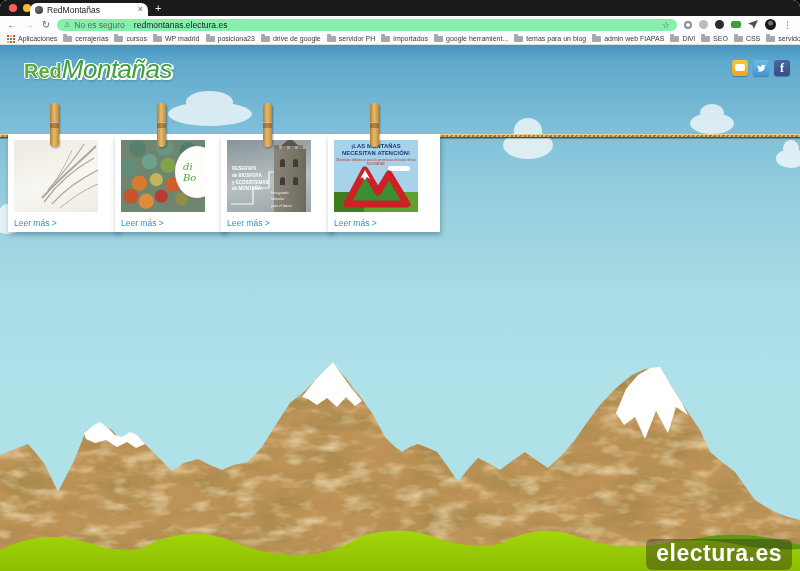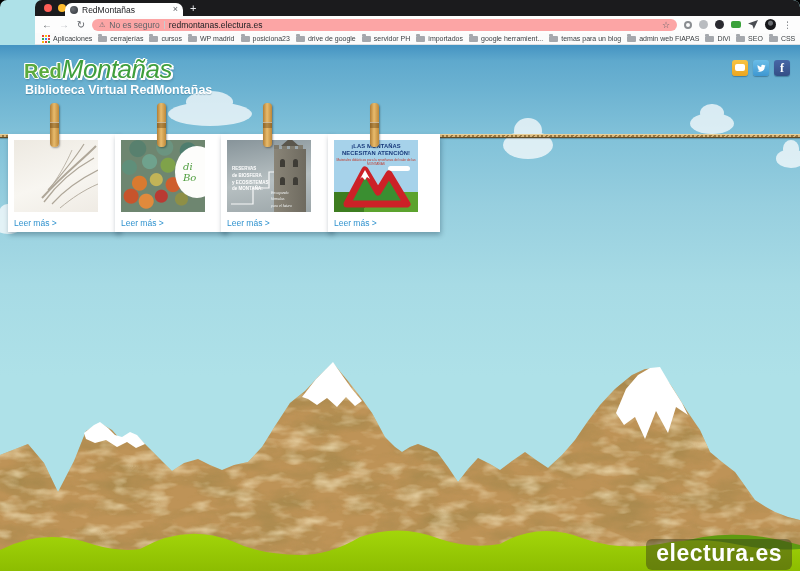--- a/index.html
+++ b/index.html
@@ -1,33 +1,33 @@
 <!DOCTYPE html>
 <html><head>
 <meta charset="utf-8">
 <style>
   html,body{margin:0;padding:0;background:#000;}
   *{box-sizing:border-box;}
-  .window{position:relative;width:800px;height:571px;overflow:hidden;font-family:"Liberation Sans",sans-serif;background:#AEE1E8;border-radius:7px 7px 0 0;padding-left:35px;}
+  .window{position:relative;width:800px;height:571px;overflow:hidden;font-family:"Liberation Sans",sans-serif;background:#AEE1E8;border-radius:7px 7px 0 0;}
 
   
   .tabstrip{position:relative;height:16px;background:#1B1B1D;border-radius:7px 7px 0 0;}
   .lights{position:absolute;left:9px;top:4px;display:flex;gap:6px;}
   .light{width:8px;height:8px;border-radius:50%;}
   .light.red{background:#FF5F57;}.light.yellow{background:#FEBC2E;}.light.green{background:#28C840;}
   .tab{position:absolute;left:30px;top:3px;width:118px;height:13px;background:#FFFFFF;border-radius:7px 7px 0 0;display:flex;align-items:center;padding:0 5px;gap:4px;}
   .favicon{width:8px;height:8px;border-radius:50%;background:radial-gradient(circle at 35% 35%,#6b6f75,#2f3338);flex:0 0 auto;}
   .tab-title{font-size:8.5px;color:#202124;white-space:nowrap;overflow:hidden;flex:1;}
   .tab-close{font-size:9px;color:#5F6368;line-height:1;}
   .newtab{position:absolute;left:155px;top:2px;font-size:11px;color:#E8EAED;}
 
   .toolbar{height:17px;background:#FDFDFD;display:flex;align-items:center;padding:0 6px;gap:5px;}
   .navbtn{font-size:10px;color:#5F6368;line-height:1;width:12px;text-align:center;}
   .navbtn.fwd{color:#B9BCC0;}
-  .urlbar{flex:1;height:12px;background:#fca5a5;border-radius:7px;display:flex;align-items:center;padding:0 7px;gap:4px;font-size:8.5px;color:#5F6368;}
+  .urlbar{flex:1;height:12px;background:#86efac;border-radius:7px;display:flex;align-items:center;padding:0 7px;gap:4px;font-size:8.5px;color:#5F6368;}
   .url-warn{font-size:7px;line-height:1;color:#5F6368;}
   .url-sep{width:1px;height:8px;background:#C9CCD0;}
   .url-host{color:#202124;}
   .url-star{margin-left:auto;font-size:9px;color:#5F6368;}
   .extras{display:flex;align-items:center;gap:7px;padding:0 2px;}
   .ext{width:9px;height:9px;border-radius:50%;}
   .ext.e1{background:transparent;border:2px solid #8A8D91;width:8px;height:8px;}
   .ext.e2{background:#B9BCC0;}
   .ext.e3{background:#2A2A30;}
   .ext.e4{background:#3BA23B;border-radius:2px;width:10px;height:7px;}
@@ -228,21 +228,20 @@
 
     <div class="cloud" style="left:168px;top:57px;width:84px;height:24px;"></div>
     <div class="cloud" style="left:503px;top:86px;width:50px;height:28px;"></div>
     <div class="cloud" style="left:690px;top:68px;width:44px;height:21px;"></div>
     <div class="cloud" style="left:776px;top:104px;width:30px;height:19px;"></div>
     <div class="cloud" style="left:-8px;top:168px;width:32px;height:21px;"></div>
 
     <div class="logo">
       <span class="logo-red">Red</span><span class="logo-mont">Montañas</span>
     </div>
-    <div class="site-sub">Biblioteca Virtual RedMontañas</div>
 
     <div class="socials">
       <span class="soc blog"></span>
       <span class="soc tw">
         <svg width="12" height="12" viewBox="0 0 16 16">
             <path d="M14 4.5c-.4.2-.9.3-1.3.4.5-.3.8-.8 1-1.3-.5.3-1 .5-1.5.6A2.3 2.3 0 0 0 8.3 6c0 .2 0 .4.1.5-1.9-.1-3.6-1-4.8-2.4-.2.4-.3.8-.3 1.2 0 .8.4 1.5 1 2-.4 0-.7-.1-1-.3 0 1.1.8 2.1 1.9 2.3-.2.1-.4.1-.6.1h-.4c.3.9 1.1 1.6 2.1 1.6-.8.6-1.8 1-2.9 1H3c1 .7 2.2 1 3.5 1 4.2 0 6.5-3.5 6.5-6.5v-.3c.4-.3.8-.7 1-1.2z" fill="#fff"></path>
           </svg>
       </span>
       <span class="soc fb">f</span>
     </div>

